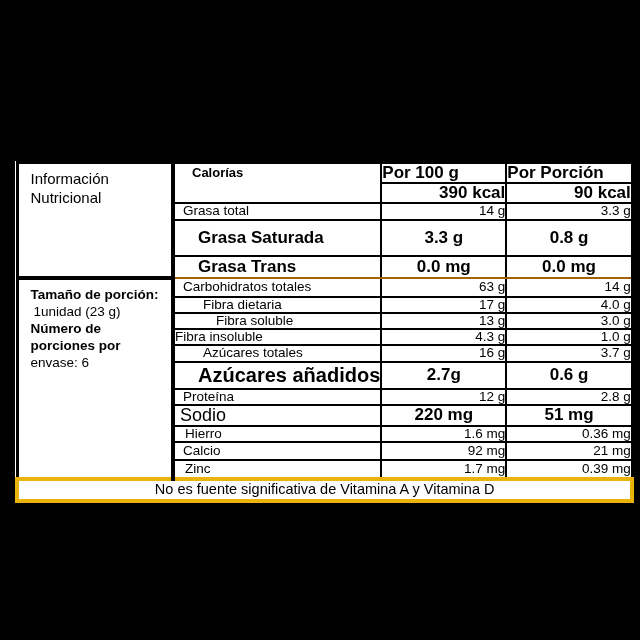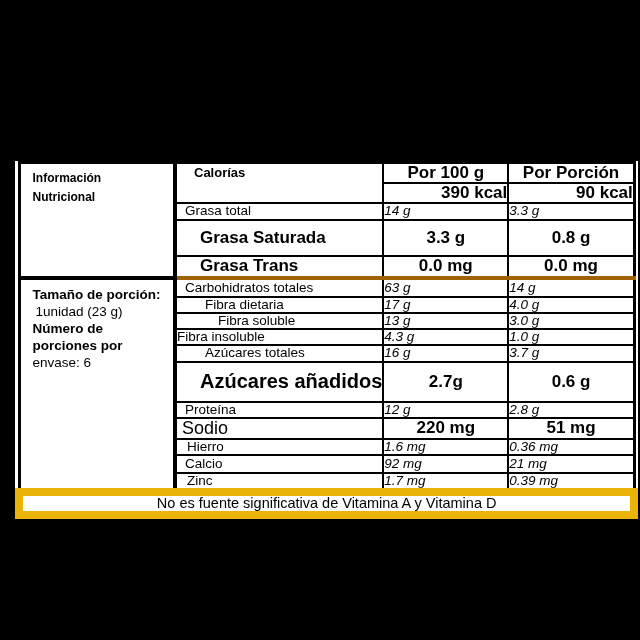--- a/index.html
+++ b/index.html
@@ -41,26 +41,26 @@
   col.c-100  { width: 125px; }
   col.c-por  { width: 126px; }
   
   tr.h15 { height: 15px; }
   tr.h17 { height: 17px; }
   tr.h18 { height: 18px; }
   tr.h19 { height: 19px; }
   tr.h20 { height: 20px; }
   tr.h21 { height: 36px; }
   tr.h22 { height: 22px; }
-  tr.h23 { height: 40px; }
+  tr.h23 { height: 27px; }
   
   .info-cell {
     vertical-align: top;
-    font-weight: bold;
-    font-size: 12px;
+    font-weight: normal;
+    font-size: 15px;
     line-height: 19px;
     padding: 5px 26px 0 12px;
     border-right: 4px solid #000000;
     border-bottom: 4px solid #000000;
     margin-top: 40px;
   }
   .serv-cell {
     vertical-align: top;
     font-size: 13.5px;
     line-height: 17px;
@@ -73,50 +73,50 @@
   
   .calhdr {
     vertical-align: top;
     font-weight: bold;
     font-size: 13px;
     padding: 2px 0 0 17px;
   }
   .hdr {
     font-weight: bold;
     font-size: 17px;
-    text-align: center;
+    text-align: left;
   }
   .kcal {
     font-weight: bold;
     font-size: 17px;
     text-align: right;
   }
   
   .nm     { font-size: 13.5px; }
   .lgname { font-weight: bold; font-size: 17px; }
   .xlname { font-weight: bold; font-size: 20px; white-space: nowrap; }
   .sodio  { font-weight: normal; font-size: 18px; }
   
   .ind-a { padding-left: 8px;  }
   .ind-b { padding-left: 23px; }
   .ind-c { padding-left: 28px; }
   .ind-d { padding-left: 41px; }
   .ind-e { }
   .ind-f { padding-left: 5px;  }
   .ind-g { padding-left: 10px; }
   
-  .val  { text-align: left; font-size: 13.5px; font-style: italic; }
+  .val  { text-align: right; font-size: 13.5px; }
   .bval { text-align: center; font-weight: bold; font-size: 17px; }
   
-  tr.thickB td { border-bottom: 4px solid #a16207; }
+  tr.thickB td { border-bottom: 2px solid #a16207; }
   
   .footer-cell {
     text-align: center;
     font-size: 14.5px;
-    border: 8px solid #eab308;
+    border: 4px solid #eab308;
   }
 </style>
 </head>
 <body>
 
 <div class="stage">
   <table class="nutri">
     <colgroup>
       <col class="c-info">
         <col class="c-name">

